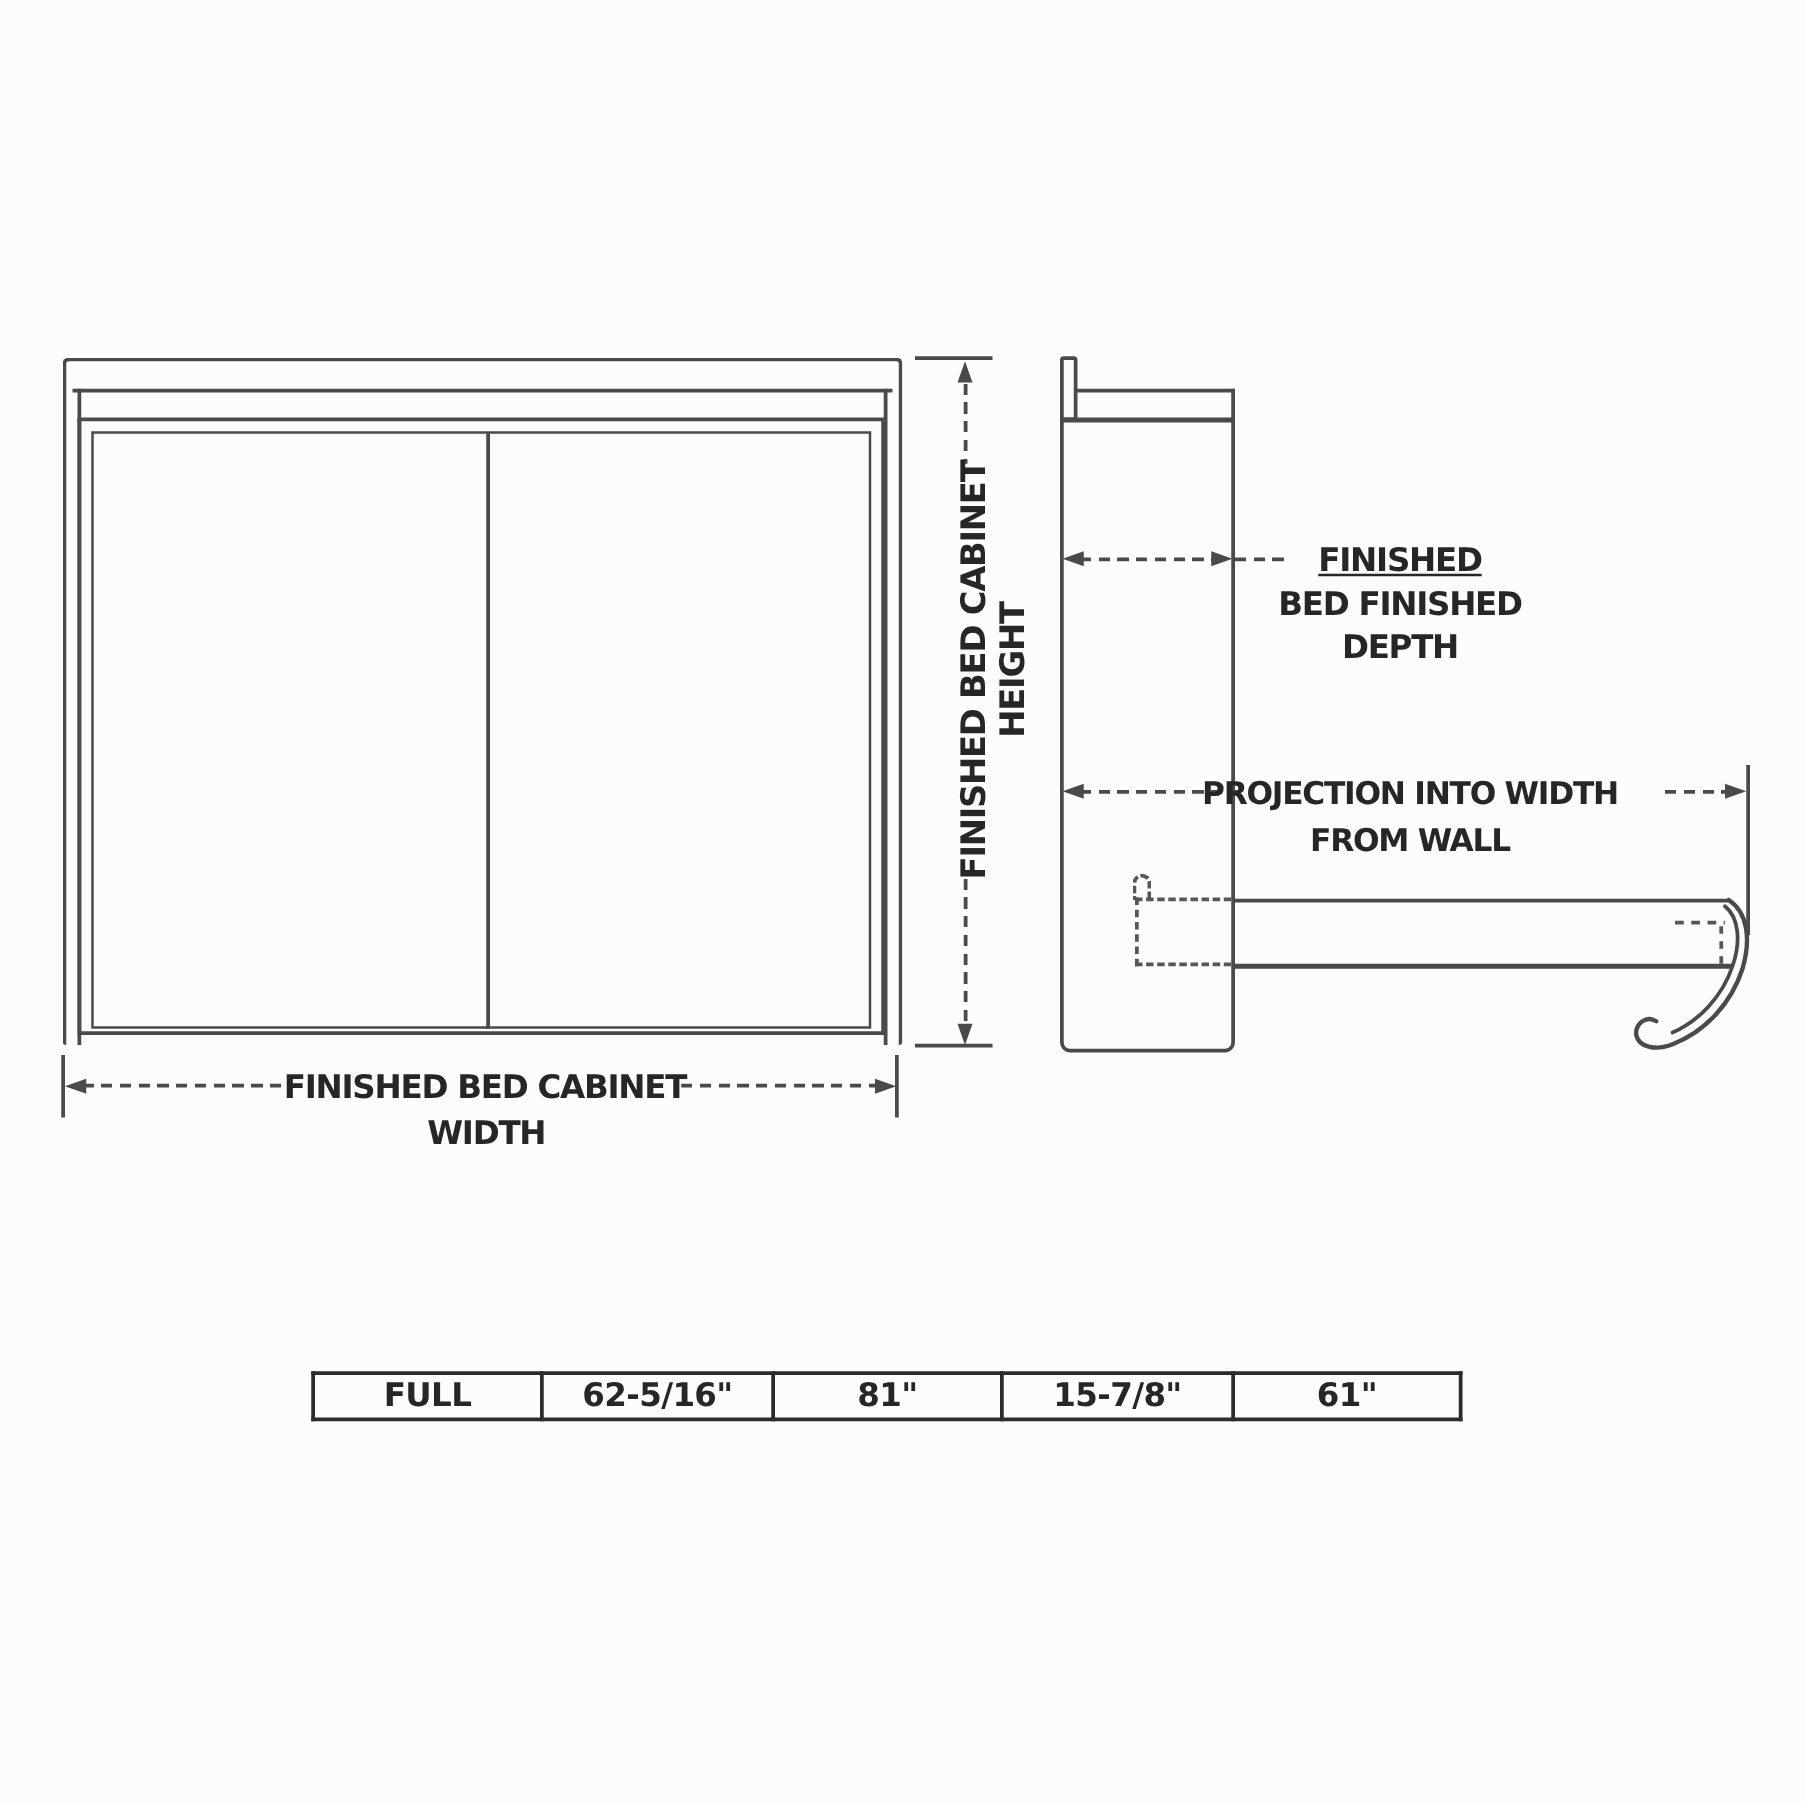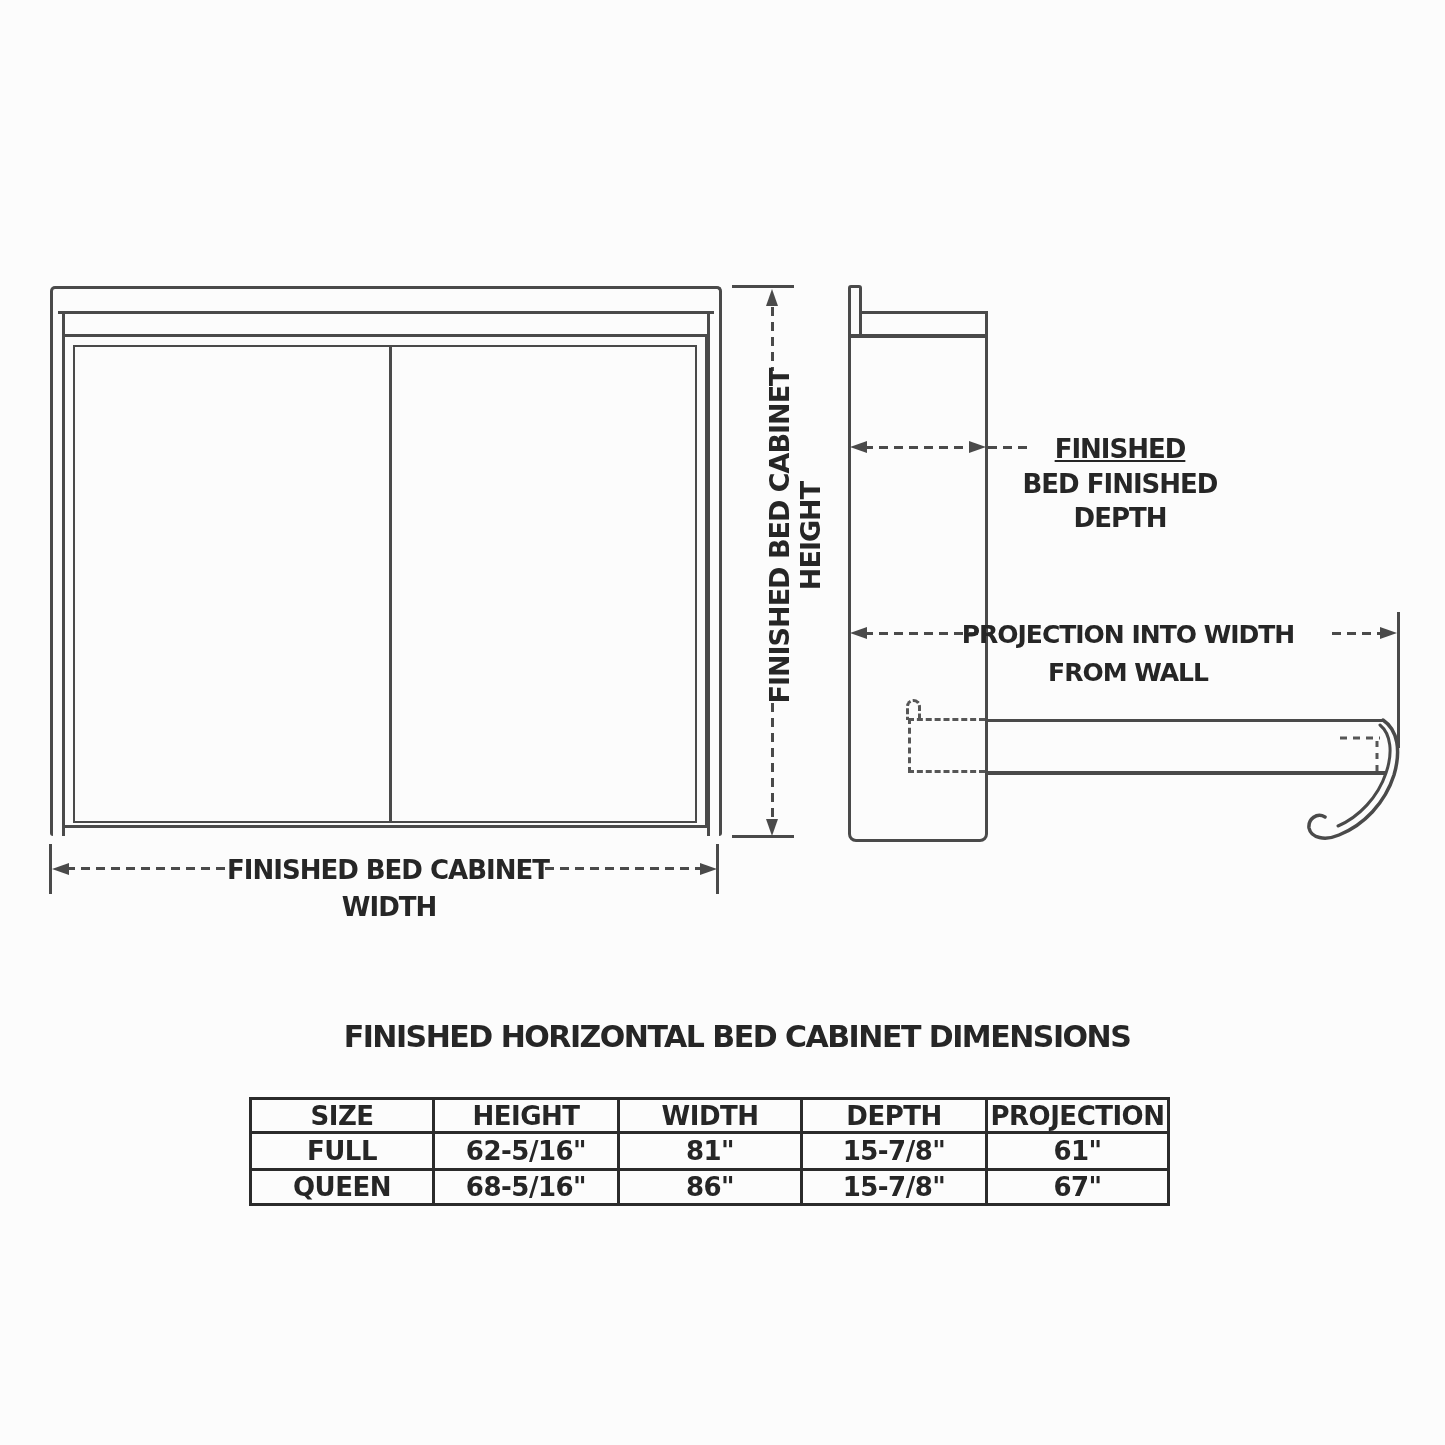--- a/index.html
+++ b/index.html
@@ -132,48 +132,33 @@
   <div>
     <div class="arr a-left" style="left:850px;top:627px;"></div>
     <div class="dash-h" style="left:864px;top:632px;width:139px;height:3px;"></div>
     <div class="lbl lbl-25" style="left:955px;top:620px;width:346px;">PROJECTION INTO WIDTH</div>
     <div class="lbl lbl-25" style="left:1028px;top:658px;width:200px;">FROM WALL</div>
     <div class="dash-h" style="left:1332px;top:632px;width:50px;height:3px;"></div>
     <div class="arr a-right" style="left:1380px;top:627px;"></div>
     <div class="vline" style="left:1397px;top:612px;width:3px;height:136px;"></div>
   </div>
 
-  <div class="lbl lbl-30" style="left:337px;top:1020px;width:800px;">FINISHED HORIZONTAL BED CABINET DIMENSIONS</div>
 
   <table class="dim">
     <colgroup>
       <col style="width:183px;">
         <col style="width:185px;">
         <col style="width:183px;">
         <col style="width:185px;">
         <col style="width:182px;">
     </colgroup>
     <tbody>
-      <tr class="hdr">
-        <th>SIZE</th>
-        <th>HEIGHT</th>
-        <th>WIDTH</th>
-        <th>DEPTH</th>
-        <th>PROJECTION</th>
-      </tr>
       <tr class="r1">
         <td>FULL</td>
         <td>62-5/16"</td>
         <td>81"</td>
         <td>15-7/8"</td>
         <td>61"</td>
       </tr>
-      <tr class="r2">
-        <td>QUEEN</td>
-        <td>68-5/16"</td>
-        <td>86"</td>
-        <td>15-7/8"</td>
-        <td>67"</td>
-      </tr>
     </tbody>
   </table>
 
 </div>
 
 </body></html>

